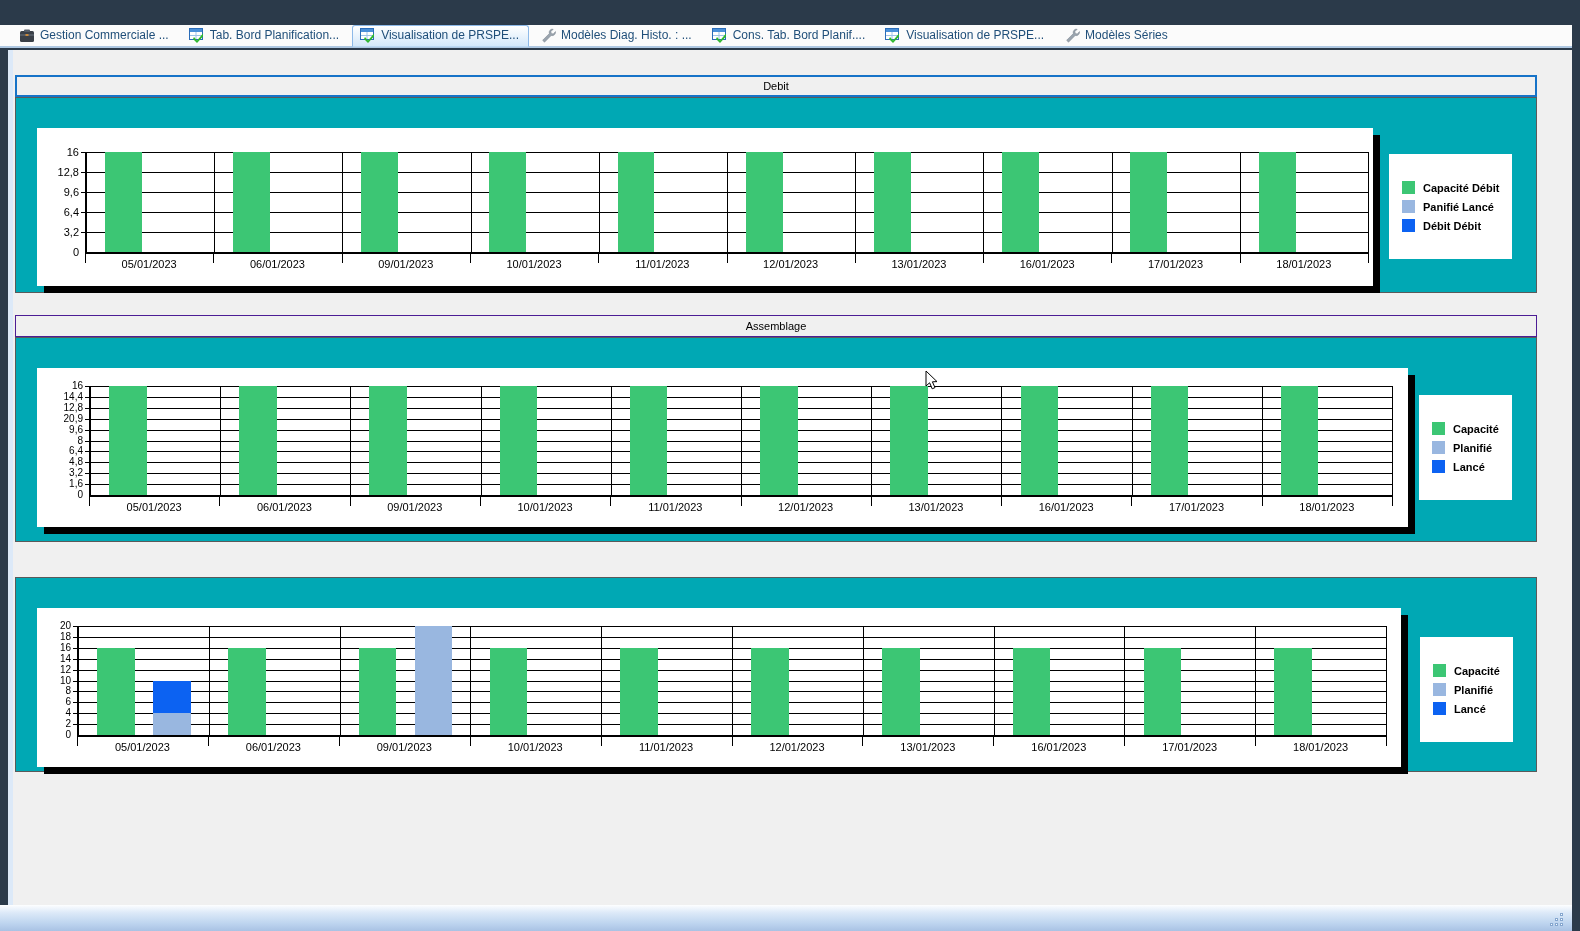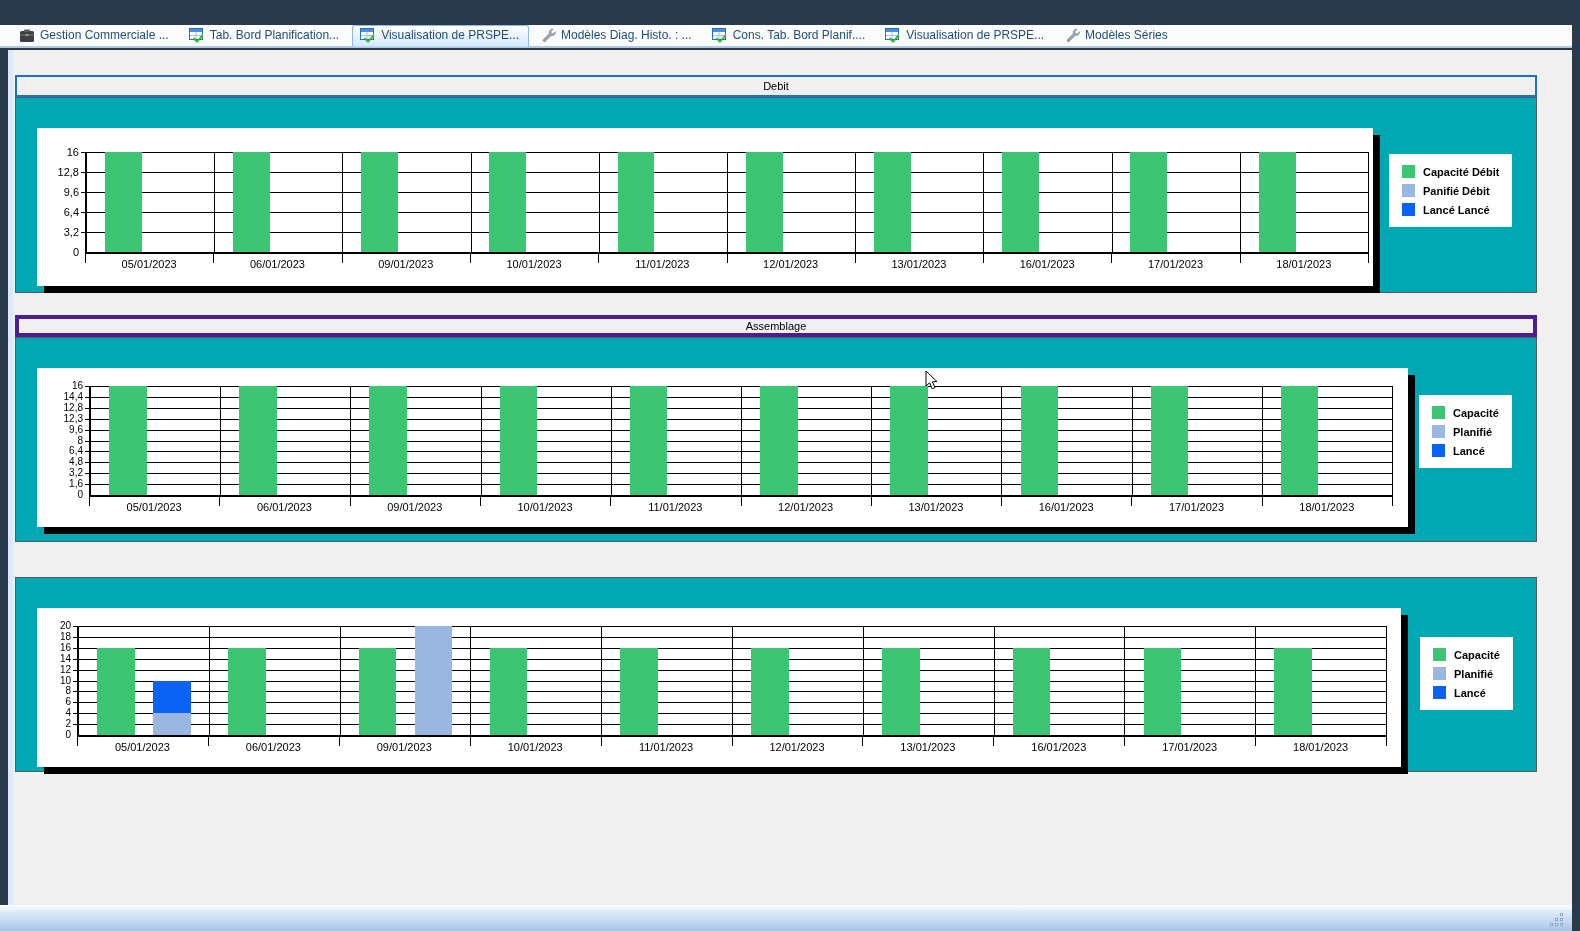--- a/index.html
+++ b/index.html
@@ -21,21 +21,21 @@
   .tab{display:flex;align-items:center;gap:5px;padding:2px 9px 3px 7px;font-size:12px;color:#1F4E79;white-space:nowrap;}
   .tab.active{border:1px solid #8DB9E8;border-bottom-color:#BBD8F2;border-radius:3px 3px 0 0;
     background:linear-gradient(#FFFFFF,#E7F2FC 55%,#D4E8FA);}
   .ticon{width:16px;height:15px;flex:0 0 auto;}
 
   
   .content{position:absolute;left:8px;top:50px;width:1564px;height:855px;background:#F0F0F0;}
   .content .left-strip{position:absolute;left:0;top:0;width:5px;height:100%;background:#DCE9F8;}
 
   
-  .panel-header{position:absolute;background:#F0F0F0;border:4px solid #4c1d95;box-sizing:border-box;
+  .panel-header{position:absolute;background:#F0F0F0;border:1px solid #4c1d95;box-sizing:border-box;
     display:flex;align-items:center;justify-content:center;font-size:11px;color:#000;}
   .panel-header.focused{border:2px solid #1673C8;}
   .panel-body{position:absolute;border:1px solid #5A5A5A;box-sizing:border-box;}
 
   .h0{left:7px;top:25px;width:1522px;height:22px;}
   .b0{left:7px;top:47px;width:1522px;height:196px;}
   .h1{left:7px;top:265px;width:1522px;height:22px;}
   .b1{left:7px;top:287px;width:1522px;height:205px;}
   .h2{left:7px;top:505px;width:1522px;height:22px;}
   .b2{left:7px;top:527px;width:1522px;height:195px;}
@@ -71,21 +71,21 @@
   .cb2 .xticks{left:40px;top:129px;width:1309px;}
   .xtick{position:absolute;top:0;width:1px;height:9px;background:#000;}
 
   .xlabels{position:absolute;display:flex;}
   .cb0 .xlabels{left:48px;top:130px;width:1283px;}
   .cb1 .xlabels{left:52px;top:133px;width:1303px;}
   .cb2 .xlabels{left:40px;top:133px;width:1309px;}
   .xlab{flex:1 1 0;text-align:center;font-size:11px;color:#000;}
 
   
-  .legend{position:absolute;background:#FFFFFF;padding:11px 13px;display:flex;flex-direction:column;gap:6px;}
+  .legend{position:absolute;background:#FFFFFF;padding:27px 13px;display:flex;flex-direction:column;gap:6px;}
   .lg0{left:1373px;top:56px;}
   .lg1{left:1403px;top:57px;}
   .lg2{left:1404px;top:59px;}
   .legend-item{display:flex;align-items:center;gap:8px;}
   .swatch{width:13px;height:13px;flex:0 0 auto;}
   .legend-label{font-size:11px;font-weight:bold;color:#000;white-space:nowrap;}
 
   
   .statusbar{position:absolute;left:0;top:905px;width:1572px;height:26px;
     background:linear-gradient(#FDFEFF,#DCE9F8 30%,#BED5EF 70%,#A9C2E4);}
@@ -245,39 +245,39 @@
             <div class="xlab">18/01/2023</div>
           </div>
         </div>
       <div class="legend lg0">
           <div class="legend-item">
             <div class="swatch" style="background: rgb(60, 198, 116);"></div>
             <div class="legend-label">Capacité Débit</div>
           </div>
           <div class="legend-item">
             <div class="swatch" style="background: rgb(153, 183, 224);"></div>
-            <div class="legend-label">Panifié Débit</div>
+            <div class="legend-label">Panifié Lancé</div>
           </div>
           <div class="legend-item">
             <div class="swatch" style="background: rgb(12, 98, 242);"></div>
-            <div class="legend-label">Lancé Lancé</div>
+            <div class="legend-label">Débit Débit</div>
           </div>
         </div>
     </div>
 
     <div class="panel-header h1">
       <span>Assemblage</span>
     </div>
     <div class="panel-body b1 teal" style="background: rgb(0, 168, 180);">
       <div class="chart-box cb1">
           <div class="ylabels">
             <div class="ylab" style="top: 0%;">16</div>
             <div class="ylab" style="top: 10%;">14,4</div>
             <div class="ylab" style="top: 20%;">12,8</div>
-            <div class="ylab" style="top: 30%;">12,3</div>
+            <div class="ylab" style="top: 30%;">20,9</div>
             <div class="ylab" style="top: 40%;">9,6</div>
             <div class="ylab" style="top: 50%;">8</div>
             <div class="ylab" style="top: 60%;">6,4</div>
             <div class="ylab" style="top: 70%;">4,8</div>
             <div class="ylab" style="top: 80%;">3,2</div>
             <div class="ylab" style="top: 90%; text-align: right;">1,6</div>
             <div class="ylab" style="top: 100%;">0</div>
           </div>
           <div class="plot">
             <div class="gridline" style="top: 0%;"></div>

